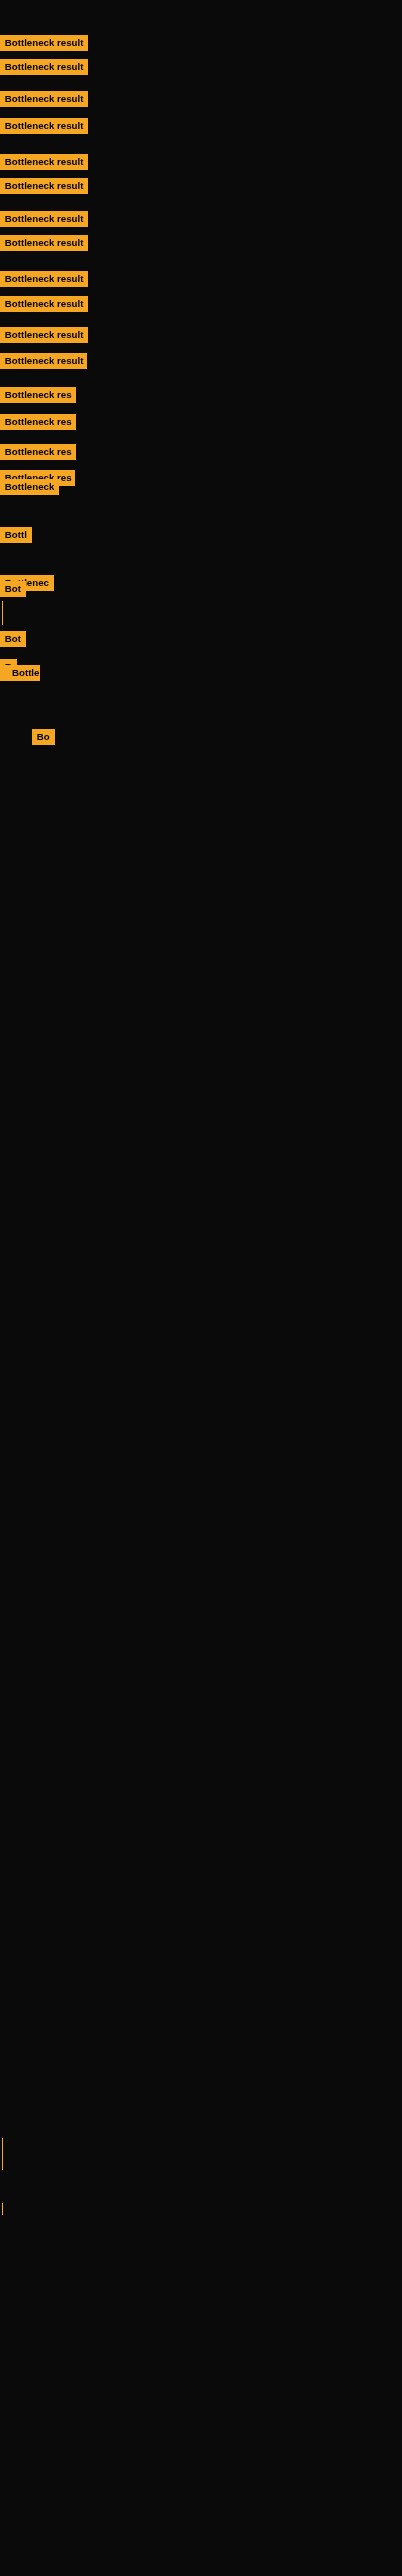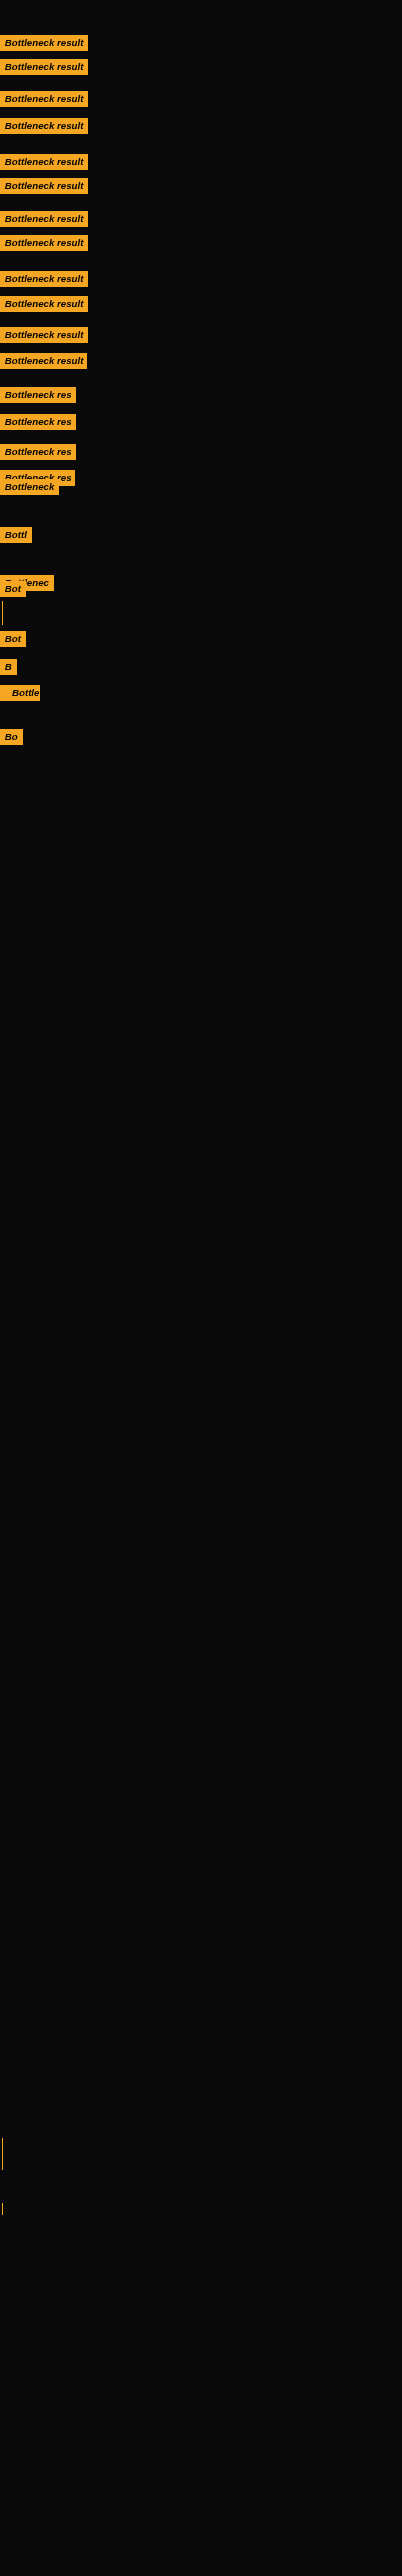--- a/index.html
+++ b/index.html
@@ -25,21 +25,20 @@
       background-color: #f5a623;
       color: #000000;
       font-size: 9.7px;
       font-weight: bold;
       padding: 2.4px 4.8px;
       display: inline-block;
       position: absolute;
       left: 0;
       white-space: nowrap;
       overflow: hidden;
-      font-style: italic;
     }
     .vertical-line {
       position: absolute;
       left: 1.6px;
       width: 1.6px;
       background-color: #f5a623;
     }
   </style>
 </head>
 <body>
@@ -64,19 +63,19 @@
     <div class="bottleneck-label" style="top: 374px; max-width: 81px;">Bottleneck res</div>
     <div class="bottleneck-label" style="top: 401px; max-width: 79px;">Bottleneck res</div>
     <div class="bottleneck-label" style="top: 431px; max-width: 77px;">Bottleneck res</div>
     <div class="bottleneck-label" style="top: 457px; max-width: 75px;">Bottleneck res</div>
     <div class="bottleneck-label" style="top: 466px; max-width: 63px;">Bottleneck</div>
     <div class="bottleneck-label" style="top: 514px; max-width: 42px; text-align: right;">Bottl</div>
     <div class="bottleneck-label" style="top: 538px; max-width: 58px; margin-top: 24px;">Bottlenec</div>
     <div class="bottleneck-label" style="top: 568px; max-width: 31px;">Bot</div>
     <div class="bottleneck-label" style="top: 618px; max-width: 31px;">Bot</div>
     <div class="bottleneck-label" style="top: 646px; max-width: 17.7px;">B</div>
-    <div class="bottleneck-label" style="top: 672px; max-width: 40px; padding-left: 12px;">Bottle</div>
-    <div class="bottleneck-label" style="top: 716px; max-width: 22.5px;">Bo</div>
+    <div class="bottleneck-label" style="top: 652px; max-width: 40px; padding-left: 12px;">Bottle</div>
+    <div class="bottleneck-label" style="top: 716px; max-width: 22.5px; margin-left: 32px;">Bo</div>
     <div class="vertical-line" style="top: 588px; height: 24px;"></div>
     <div class="vertical-line" style="top: 2125px; height: 32px;"></div>
     <div class="vertical-line" style="top: 2190px; height: 12px;"></div>
   </div>
 
 
 </body></html>

